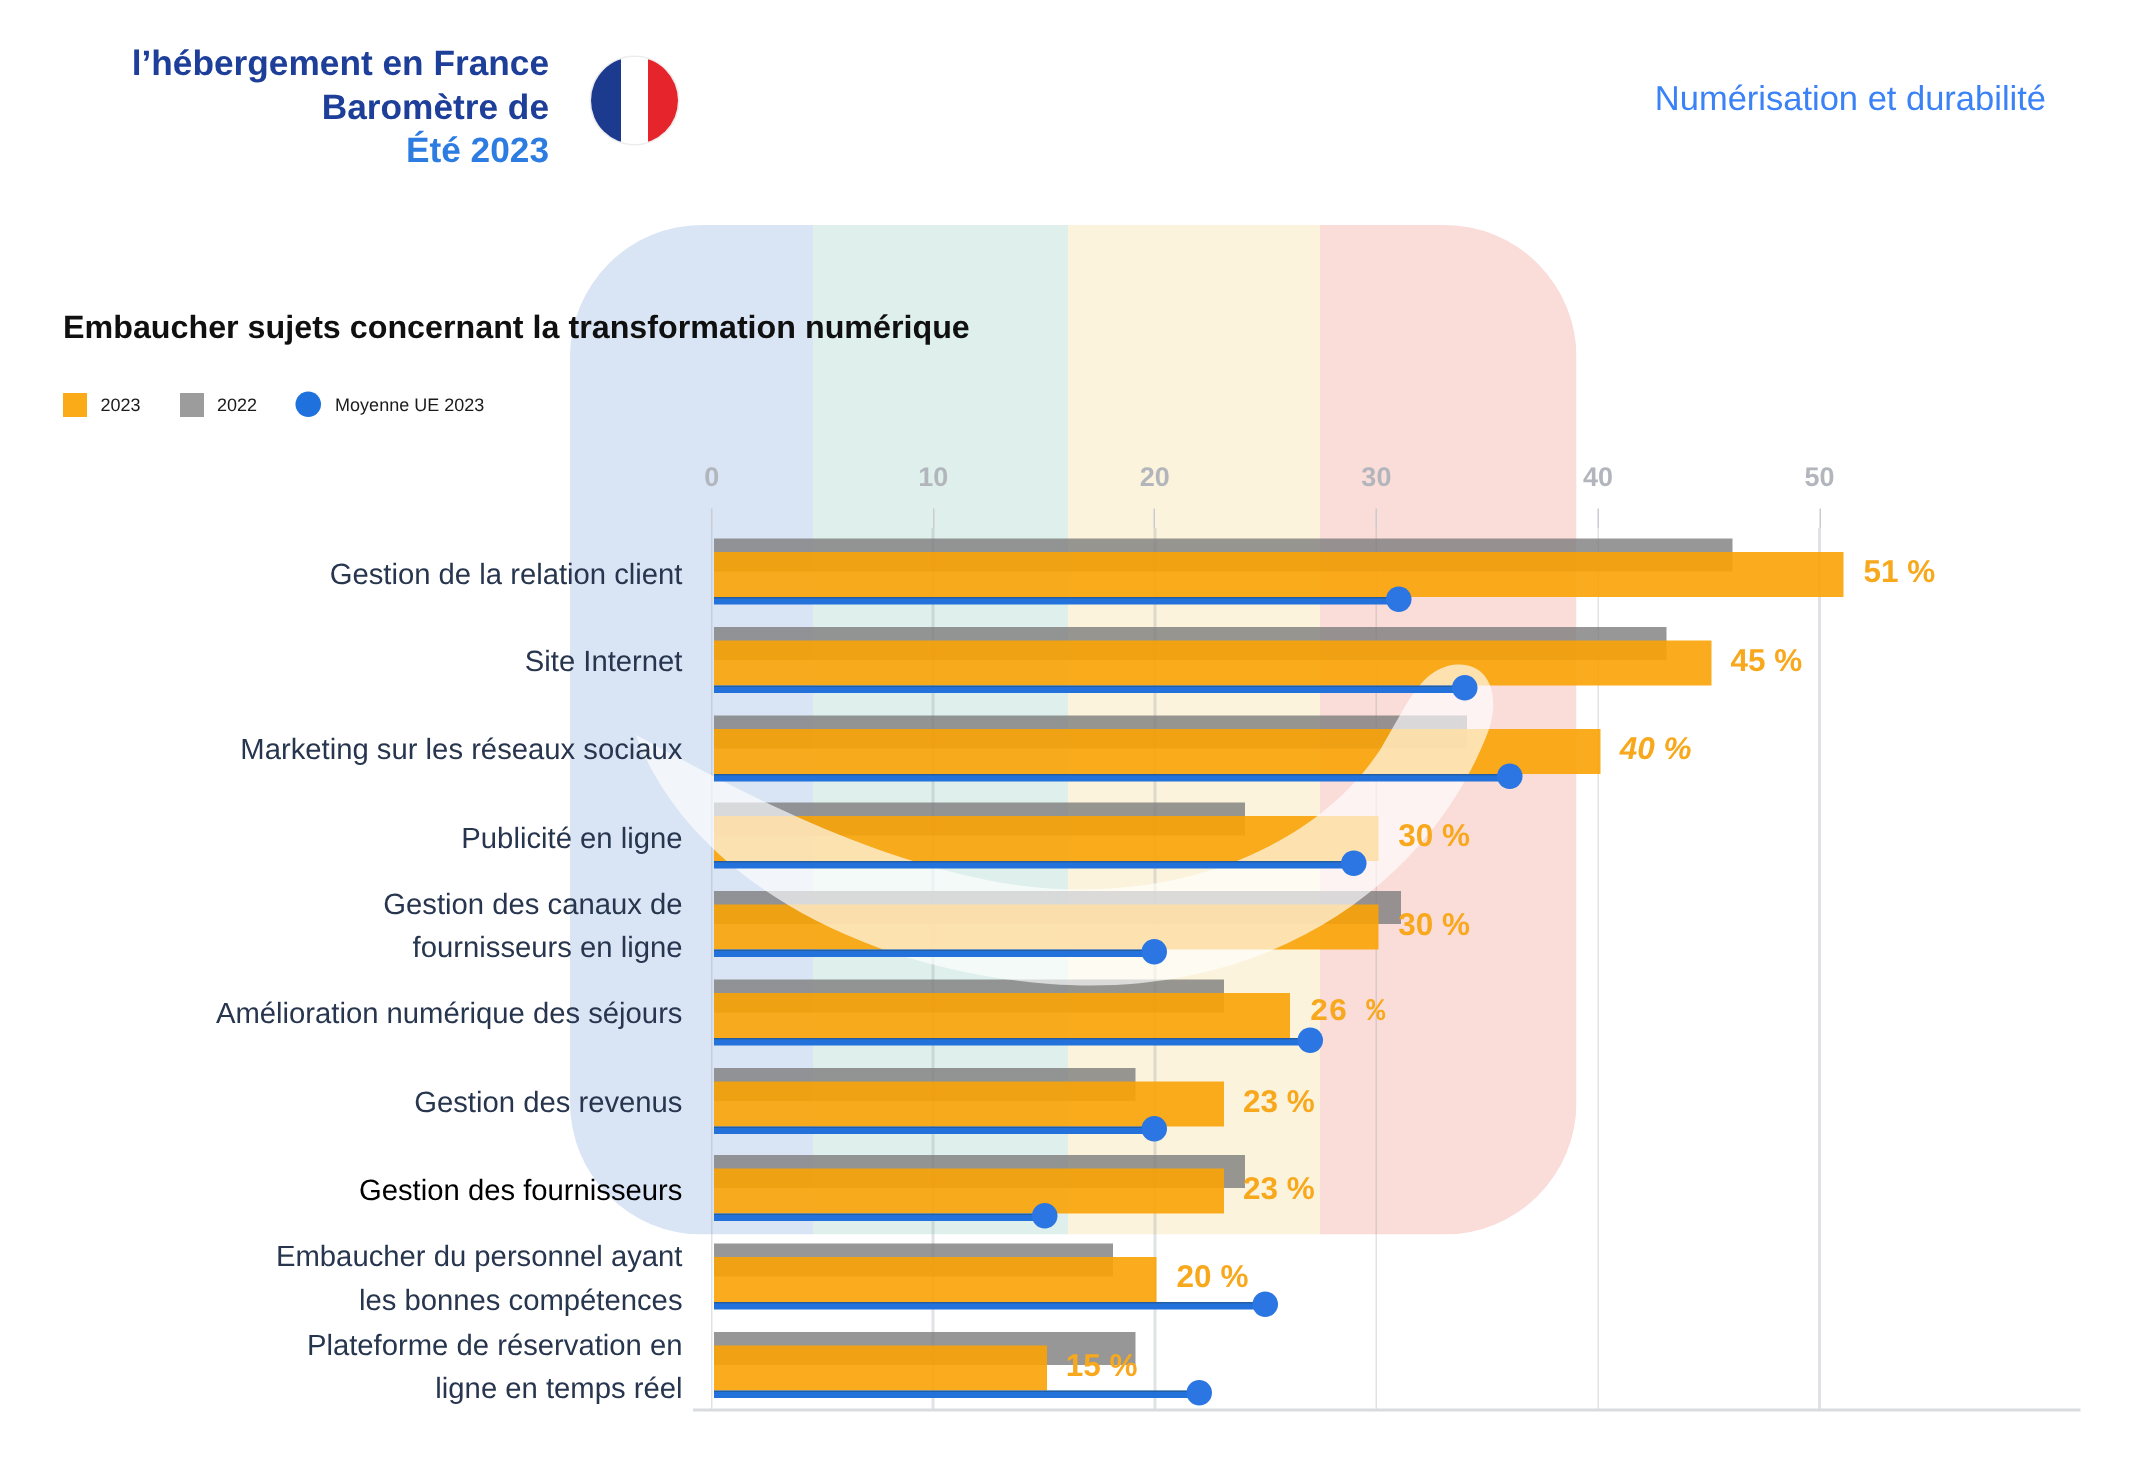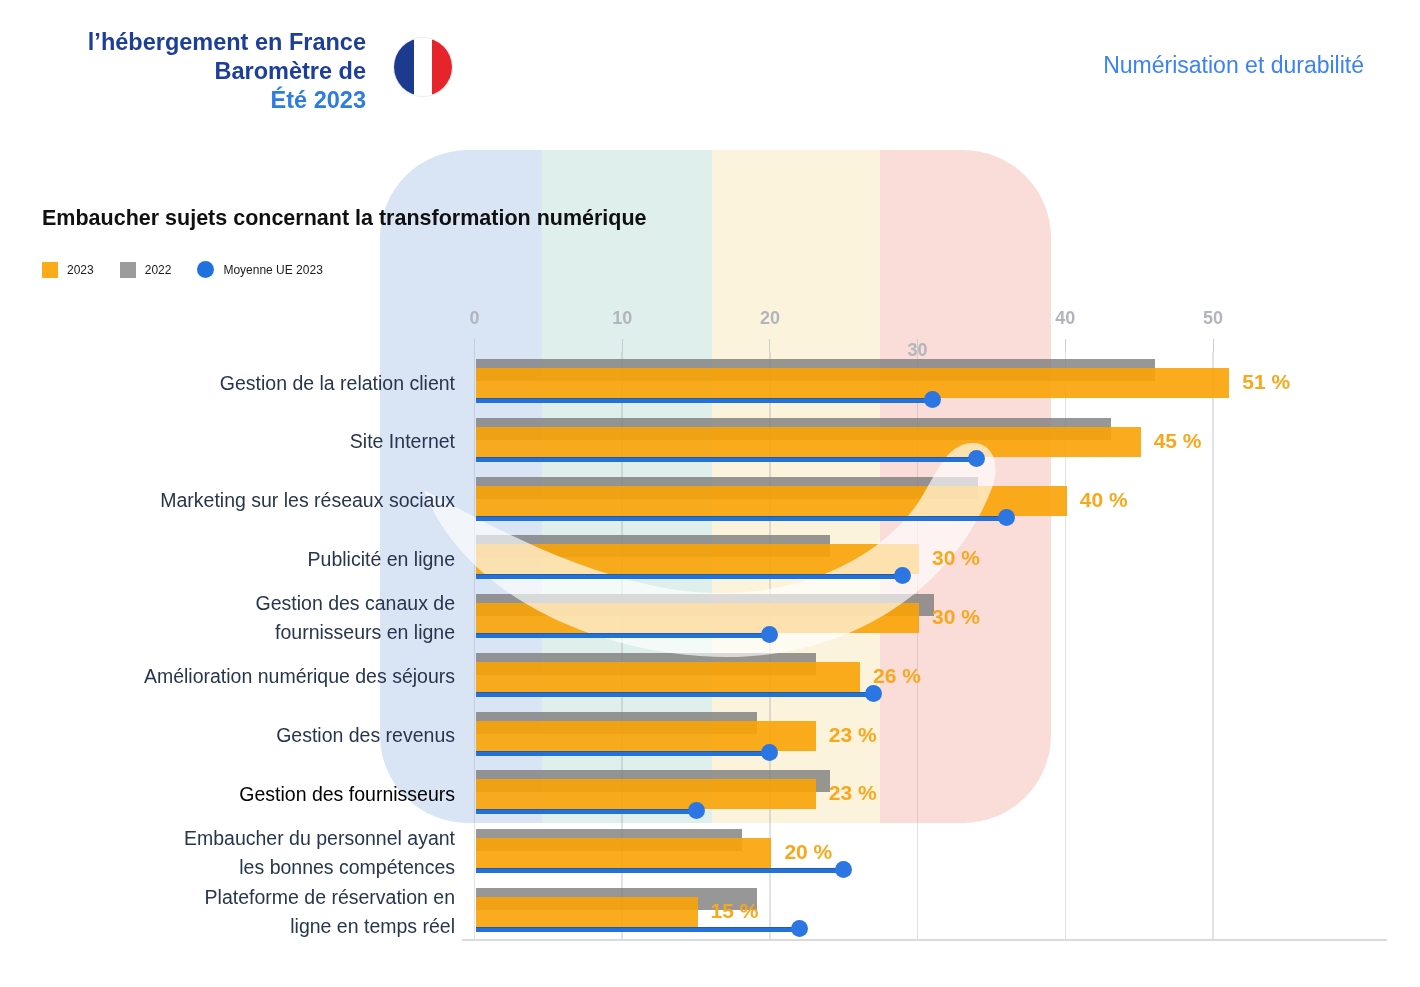--- a/index.html
+++ b/index.html
@@ -99,21 +99,21 @@
       <div class="tickmark" style="left: 474px; top: 339px; width: 1px; height: 13px;"></div>
       <div class="axisnum" style="left: 444.5px; top: 308px; width: 60px; color: rgb(178, 182, 188);">0</div>
       <div class="gridline" style="left: 621.45px; top: 352px; width: 1.5px; height: 588px;"></div>
       <div class="tickmark" style="left: 621.7px; top: 339px; width: 1px; height: 13px;"></div>
       <div class="axisnum" style="left: 592.2px; top: 308px; width: 60px; color: rgb(178, 182, 188);">10</div>
       <div class="gridline" style="left: 769.15px; top: 352px; width: 1.5px; height: 588px;"></div>
       <div class="tickmark" style="left: 769.4px; top: 339px; width: 1px; height: 13px;"></div>
       <div class="axisnum" style="left: 739.9px; top: 308px; width: 60px; color: rgb(178, 182, 188);">20</div>
       <div class="gridline" style="left: 916.85px; top: 352px; width: 1.5px; height: 588px;"></div>
       <div class="tickmark" style="left: 917.1px; top: 339px; width: 1px; height: 13px;"></div>
-      <div class="axisnum" style="left: 887.6px; top: 308px; width: 60px; color: rgb(178, 182, 188); margin-top: 32px;">30</div>
+      <div class="axisnum" style="left: 887.6px; top: 308px; width: 60px; color: rgb(178, 182, 188);">30</div>
       <div class="gridline" style="left: 1064.55px; top: 352px; width: 1.5px; height: 588px;"></div>
       <div class="tickmark" style="left: 1064.8px; top: 339px; width: 1px; height: 13px;"></div>
       <div class="axisnum" style="left: 1035.3px; top: 308px; width: 60px; color: rgb(178, 182, 188);">40</div>
       <div class="gridline" style="left: 1212.25px; top: 352px; width: 1.5px; height: 588px;"></div>
       <div class="tickmark" style="left: 1212.5px; top: 339px; width: 1px; height: 13px;"></div>
       <div class="axisnum" style="left: 1183px; top: 308px; width: 60px; color: rgb(178, 182, 188);">50</div>
       <div class="axisline" style="left: 462px; top: 939px; width: 925px; height: 1.5px;"></div>
       <div class="bar22" style="left: 476px; top: 359px; width: 679.42px; height: 22px; background: rgba(125, 125, 125, 0.8);"></div>
       <div class="bar23" style="left: 476px; top: 368px; width: 753.27px; height: 30px; background: rgba(250, 163, 5, 0.9);"></div>
       <div class="stem" style="left: 476px; top: 398px; width: 456.37px; height: 5px; background: rgb(35, 114, 219);"></div>
@@ -123,40 +123,40 @@
       <div class="bar22" style="left: 476px; top: 417.75px; width: 635.11px; height: 22px; background: rgba(125, 125, 125, 0.8);"></div>
       <div class="bar23" style="left: 476px; top: 426.75px; width: 664.65px; height: 30px; background: rgba(250, 163, 5, 0.9);"></div>
       <div class="stem" style="left: 476px; top: 456.75px; width: 500.68px; height: 5px; background: rgb(35, 114, 219);"></div>
       <div class="dot" style="left: 968.18px; top: 449.75px; background: rgb(43, 118, 226);"></div>
       <div class="vlabel" style="left: 1153.65px; top: 428.75px; color: rgb(248, 168, 28);">45 %</div>
       <div class="cat" style="left: 40px; top: 427.25px; width: 415px; color: rgb(39, 54, 78);">Site Internet</div>
       <div class="bar22" style="left: 476px; top: 476.5px; width: 502.18px; height: 22px; background: rgba(125, 125, 125, 0.8);"></div>
       <div class="bar23" style="left: 476px; top: 485.5px; width: 590.8px; height: 30px; background: rgba(250, 163, 5, 0.9);"></div>
       <div class="stem" style="left: 476px; top: 515.5px; width: 530.22px; height: 5px; background: rgb(35, 114, 219);"></div>
       <div class="dot" style="left: 997.72px; top: 508.5px; background: rgb(43, 118, 226);"></div>
-      <div class="vlabel" style="left: 1079.8px; top: 487.5px; color: rgb(248, 168, 28);">40 %</div>
+      <div class="vlabel" style="left: 1079.8px; top: 487.5px; color: rgb(248, 168, 28); font-style: italic;">40 %</div>
       <div class="cat" style="left: 40px; top: 486px; width: 415px; color: rgb(39, 54, 78);">Marketing sur les réseaux sociaux</div>
       <div class="bar22" style="left: 476px; top: 535.25px; width: 354.48px; height: 22px; background: rgba(125, 125, 125, 0.8);"></div>
       <div class="bar23" style="left: 476px; top: 544.25px; width: 443.1px; height: 30px; background: rgba(250, 163, 5, 0.9);"></div>
       <div class="stem" style="left: 476px; top: 574.25px; width: 426.83px; height: 5px; background: rgb(35, 114, 219);"></div>
       <div class="dot" style="left: 894.33px; top: 567.25px; background: rgb(43, 118, 226);"></div>
       <div class="vlabel" style="left: 932.1px; top: 546.25px; color: rgb(248, 168, 28);">30 %</div>
       <div class="cat" style="left: 40px; top: 544.75px; width: 415px; color: rgb(39, 54, 78);">Publicité en ligne</div>
       <div class="bar22" style="left: 476px; top: 594px; width: 457.87px; height: 22px; background: rgba(125, 125, 125, 0.8);"></div>
       <div class="bar23" style="left: 476px; top: 603px; width: 443.1px; height: 30px; background: rgba(250, 163, 5, 0.9);"></div>
       <div class="stem" style="left: 476px; top: 633px; width: 293.9px; height: 5px; background: rgb(35, 114, 219);"></div>
       <div class="dot" style="left: 761.4px; top: 626px; background: rgb(43, 118, 226);"></div>
       <div class="vlabel" style="left: 932.1px; top: 605px; color: rgb(248, 168, 28);">30 %</div>
       <div class="cat" style="left: 40px; top: 589px; width: 415px; color: rgb(39, 54, 78);">Gestion des canaux de
 fournisseurs en ligne</div>
       <div class="bar22" style="left: 476px; top: 652.75px; width: 339.71px; height: 22px; background: rgba(125, 125, 125, 0.8);"></div>
       <div class="bar23" style="left: 476px; top: 661.75px; width: 384.02px; height: 30px; background: rgba(250, 163, 5, 0.9);"></div>
       <div class="stem" style="left: 476px; top: 691.75px; width: 397.29px; height: 5px; background: rgb(35, 114, 219);"></div>
       <div class="dot" style="left: 864.79px; top: 684.75px; background: rgb(43, 118, 226);"></div>
-      <div class="vlabel" style="left: 873.02px; top: 663.75px; color: rgb(248, 168, 28);">26 %</div>
+      <div class="vlabel" style="left: 873.02px; top: 663.75px; color: rgb(248, 168, 28); font-family: Liberation Mono, monospace;">26 %</div>
       <div class="cat" style="left: 40px; top: 662.25px; width: 415px; color: rgb(39, 54, 78);">Amélioration numérique des séjours</div>
       <div class="bar22" style="left: 476px; top: 711.5px; width: 280.63px; height: 22px; background: rgba(125, 125, 125, 0.8);"></div>
       <div class="bar23" style="left: 476px; top: 720.5px; width: 339.71px; height: 30px; background: rgba(250, 163, 5, 0.9);"></div>
       <div class="stem" style="left: 476px; top: 750.5px; width: 293.9px; height: 5px; background: rgb(35, 114, 219);"></div>
       <div class="dot" style="left: 761.4px; top: 743.5px; background: rgb(43, 118, 226);"></div>
       <div class="vlabel" style="left: 828.71px; top: 722.5px; color: rgb(248, 168, 28);">23 %</div>
       <div class="cat" style="left: 40px; top: 721px; width: 415px; color: rgb(39, 54, 78);">Gestion des revenus</div>
       <div class="bar22" style="left: 476px; top: 770.25px; width: 354.48px; height: 22px; background: rgba(125, 125, 125, 0.8);"></div>
       <div class="bar23" style="left: 476px; top: 779.25px; width: 339.71px; height: 30px; background: rgba(250, 163, 5, 0.9);"></div>
       <div class="stem" style="left: 476px; top: 809.25px; width: 220.05px; height: 5px; background: rgb(35, 114, 219);"></div>

